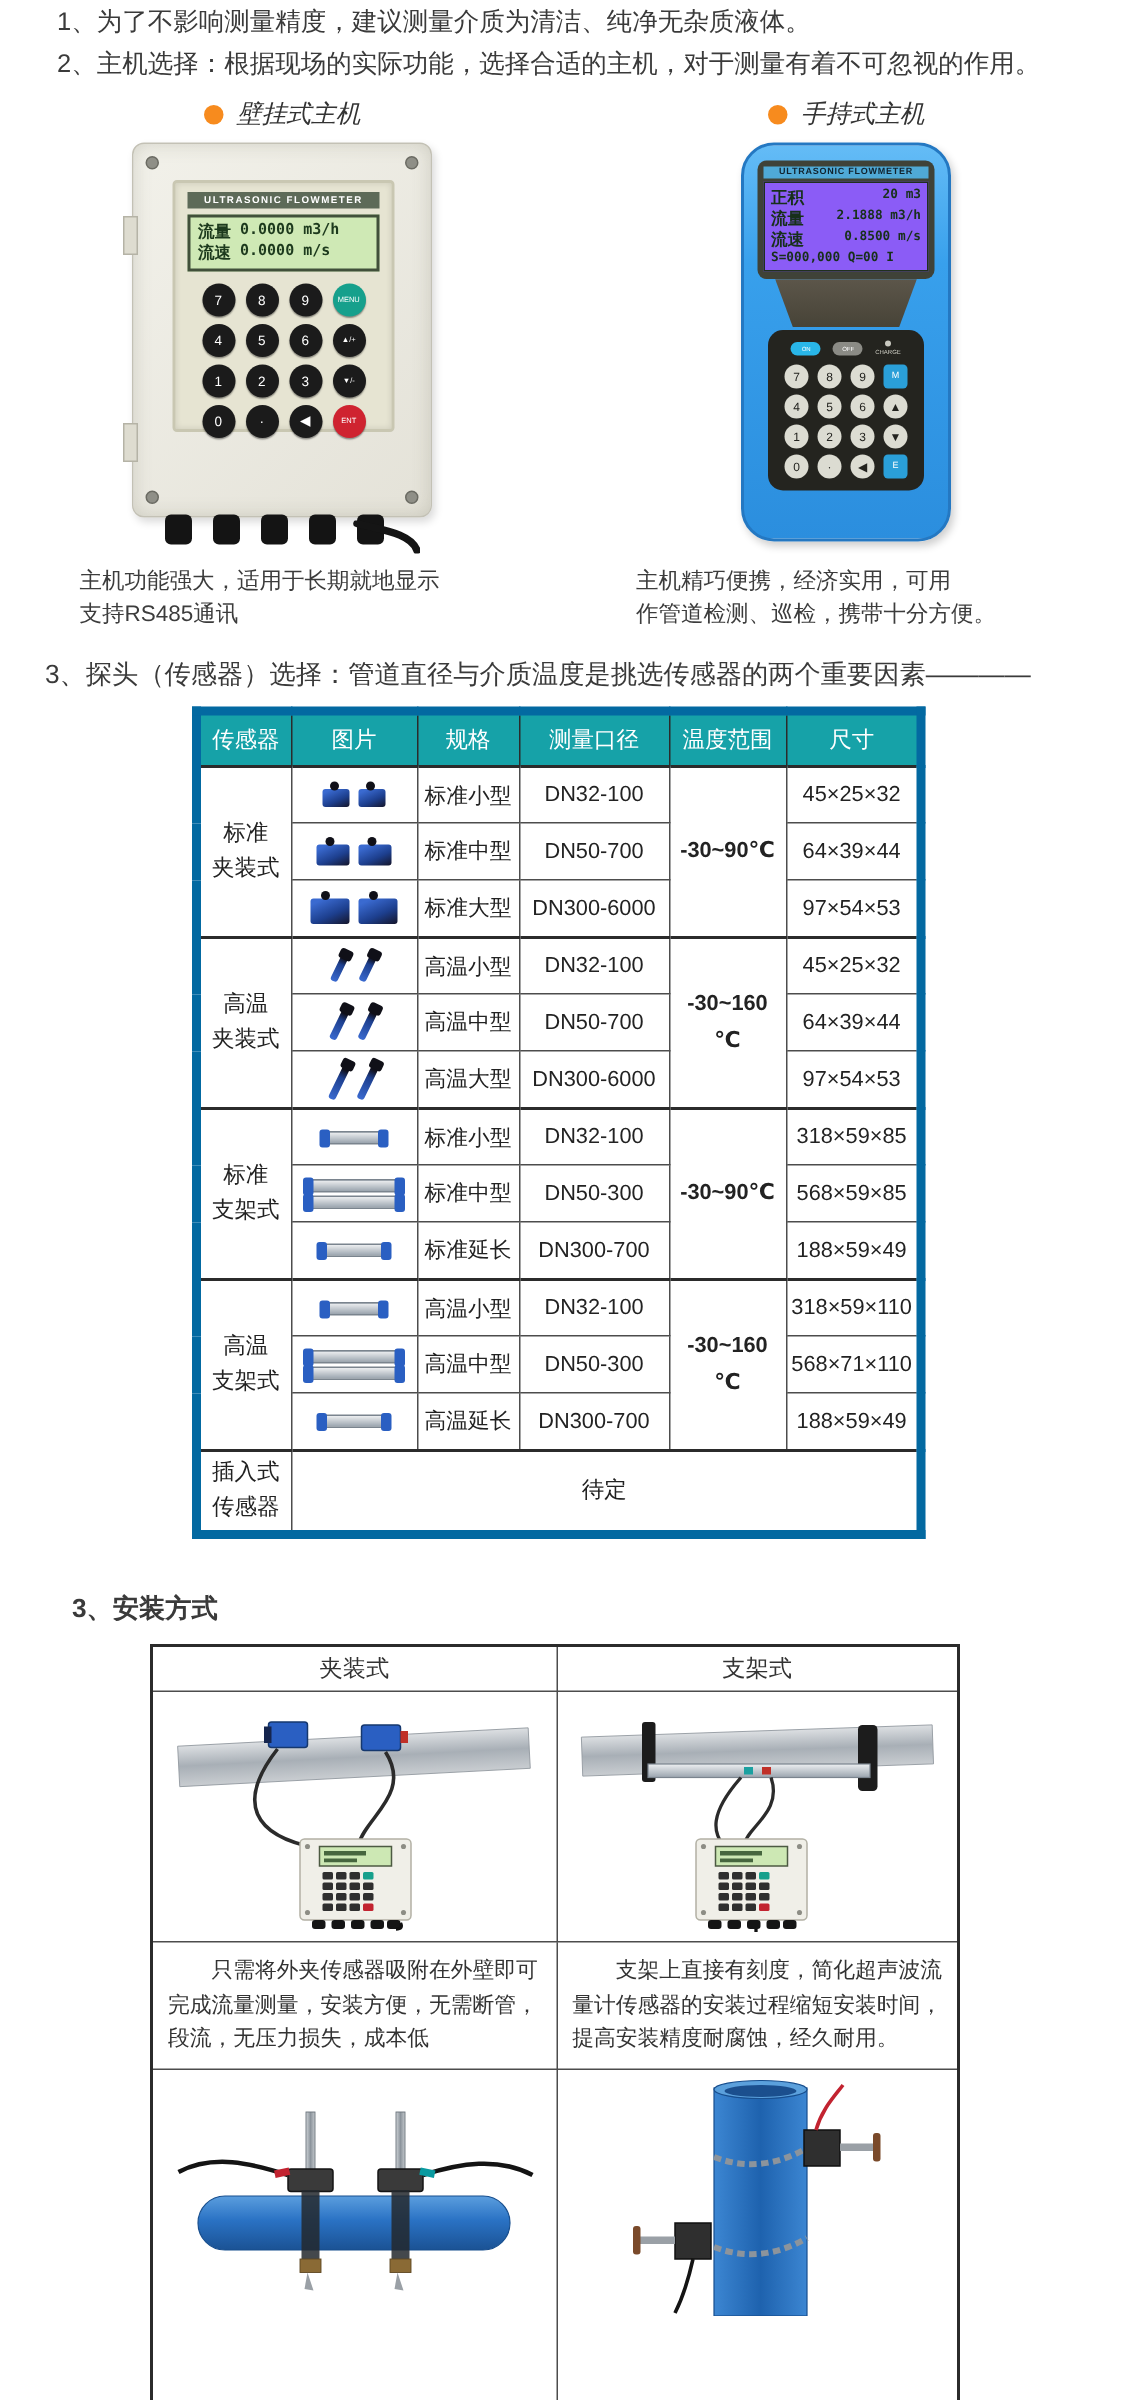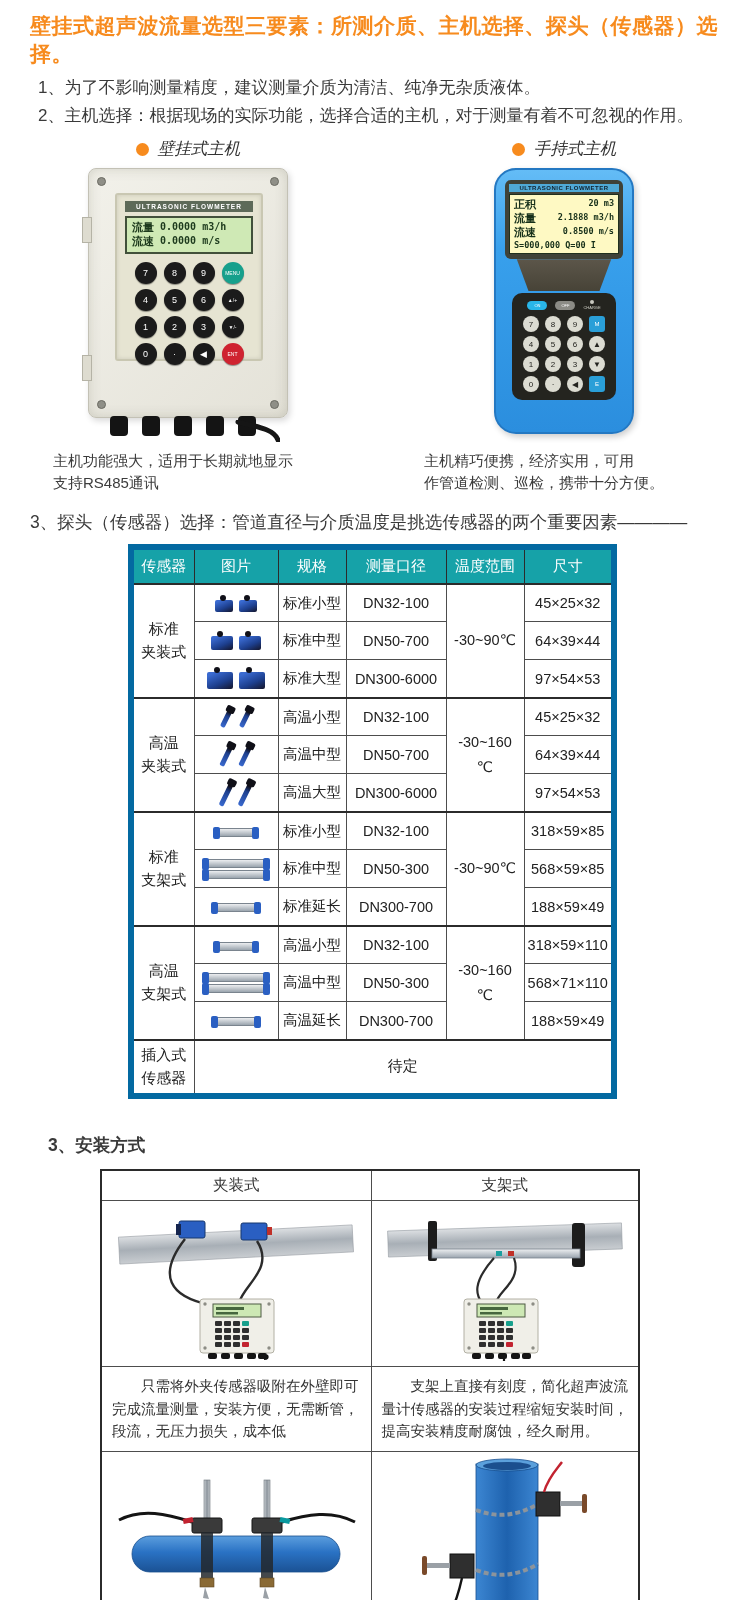--- a/index.html
+++ b/index.html
@@ -36,21 +36,21 @@
   .key.ent { background:#cf2330; }
   .glands { position:absolute; left:28px; top:248px; display:flex; gap:14px; }
   .gland { width:18px; height:20px; background:#141414; border-radius:4px; }
   .wall-cable { position:absolute; right:14px; top:252px; }
 
   
   .hand-device { position:relative; width:150px; height:272px; }
   .hand-body { position:absolute; left:5px; top:0; width:140px; height:266px; background:linear-gradient(180deg,#64bcf6,#38a0ec 30%,#2b8ede); border:2px solid #2478c2; border-radius:22px; box-shadow:2px 3px 6px rgba(0,0,0,.2); }
   .hand-bezel { margin:10px 9px 0; background:#3f4238; border-radius:6px; padding:4px 4px 5px; }
   .hand-strip { background:#4fa9d6; color:#10222e; font-size:6px; font-weight:bold; text-align:center; letter-spacing:0.5px; padding:1px 0; margin-bottom:2px; }
-  .hand-lcd { background:#fef9c3; border:1px solid #20301e; padding:3px 4px; font-family:"DejaVu Sans Mono",monospace; font-size:8.5px; font-weight:bold; color:#17301a; }
+  .hand-lcd { background:#8b5cf6; border:1px solid #20301e; padding:3px 4px; font-family:"DejaVu Sans Mono",monospace; font-size:8.5px; font-weight:bold; color:#17301a; }
   .hand-lcd .lcd-row { display:flex; justify-content:space-between; gap:4px; }
   .hand-lcd .lcd-label { font-size:11px; }
   .hand-mid { height:32px; margin:0 9px; background:linear-gradient(180deg,#5c564a,#474337); clip-path:polygon(10% 0,90% 0,80% 100%,20% 100%); }
   .hand-pad { margin:2px 16px 0; background:#24241f; border-radius:10px; padding:7px 6px 8px; }
   .hand-pad-top { display:flex; align-items:center; gap:8px; justify-content:center; margin-bottom:6px; }
   .pill { width:20px; height:9px; border-radius:5px; font-size:4px; color:#fff; display:flex; align-items:center; justify-content:center; }
   .pill.on { background:#29b6e8; } .pill.off { background:#8b8b85; }
   .charge { font-size:4px; color:#cfcfc5; display:flex; flex-direction:column; align-items:center; gap:1px; }
   .charge i { width:4px; height:4px; border-radius:50%; background:#c9c9c0; }
   .hand-keys { display:grid; grid-template-columns:repeat(4,16px); gap:4px 6px; justify-content:center; }
@@ -58,21 +58,21 @@
   .hkey.blue { background:#2a9fd8; color:#fff; border-radius:3px; font-size:6px; }
 
   
   table { border-collapse:collapse; }
   .spec-table { width:489px; margin:10px 0 0 128px; font-size:14.5px; color:#222; }
   .spec-table th { background:#16a2a8; color:#fff; font-weight:normal; font-size:15px; height:37px; border:1px solid #2b2b2b; }
   .spec-table td { border:1px solid #4d4d4d; text-align:center; height:38px; padding:0 2px; }
   .spec-table tr.g-top td { border-top:2px solid #2b2b2b; }
   .spec-table { border:6px solid #0369a1; }
   .gname { font-size:15px; line-height:1.5; }
-  .temp-cell { font-size:14.5px; line-height:1.7; }
+  .temp-cell { font-size:14.5px; line-height:1.7;font-weight:bold; }
   .insert-row td { height:56px; font-size:15px; }
   .pic-cell { padding:2px 0; }
 
   
   .s-clamp { display:inline-block; position:relative; background:linear-gradient(155deg,#3a6ad0 15%,#1d3f8e 60%,#15152a 100%); border-radius:2px; margin:4px 3px 0; vertical-align:middle; }
   .s-clamp::before { content:""; position:absolute; top:-5px; left:28%; width:6px; height:6px; border-radius:50%; background:#101018; }
   .sz1 { width:18px; height:12px; } .sz2 { width:22px; height:14px; } .sz3 { width:26px; height:17px; }
   .s-wand { display:inline-block; position:relative; width:5px; background:linear-gradient(180deg,#10101c 18%,#1d3f8e 40%,#3a6ad0); border-radius:2px; transform:rotate(26deg); margin:2px 7px 0; vertical-align:middle; }
   .s-wand::after { content:""; position:absolute; top:-3px; left:-2px; width:9px; height:7px; border-radius:2px; background:#101018; }
   .wh1 { height:20px; } .wh2 { height:23px; } .wh3 { height:26px; }
@@ -89,21 +89,20 @@
   .img-cell { height:162px; text-align:center; vertical-align:middle; padding:2px; }
   .desc-cell { vertical-align:top; padding:8px 10px; line-height:1.55; font-size:14.5px; }
   .desc-cell p { text-indent:2em; }
   .photo-cell { height:228px; text-align:center; vertical-align:top; padding-top:6px; }
 </style>
 </head>
 <body>
 
 <div class="page">
 
-  <h1 class="main-title">壁挂式超声波流量选型三要素：所测介质、主机选择、探头（传感器）选择。</h1>
 
   <div class="intro">
     <p>1、为了不影响测量精度，建议测量介质为清洁、纯净无杂质液体。</p>
     <p>2、主机选择：根据现场的实际功能，选择合适的主机，对于测量有着不可忽视的作用。</p>
   </div>
 
   <div class="devices-row">
 
     <figure class="device-col">
       <div class="device-label">

